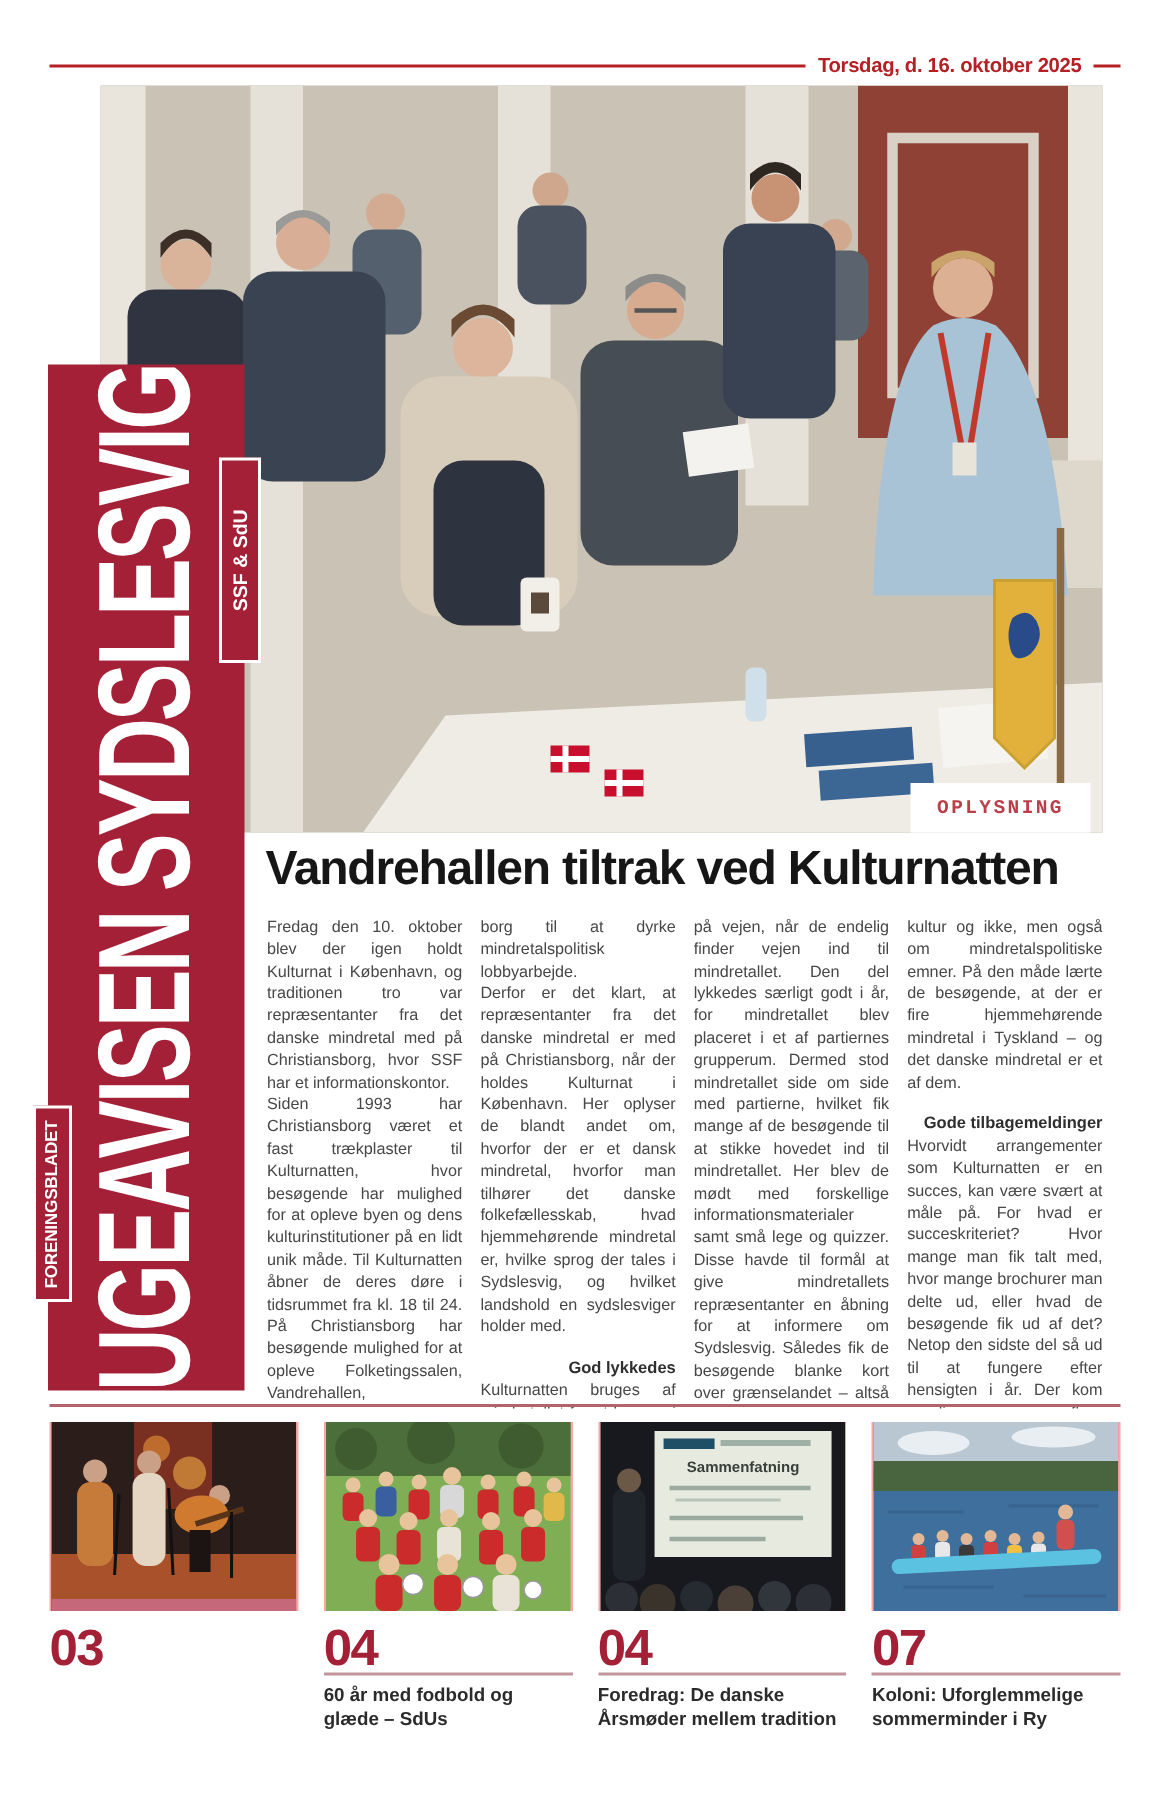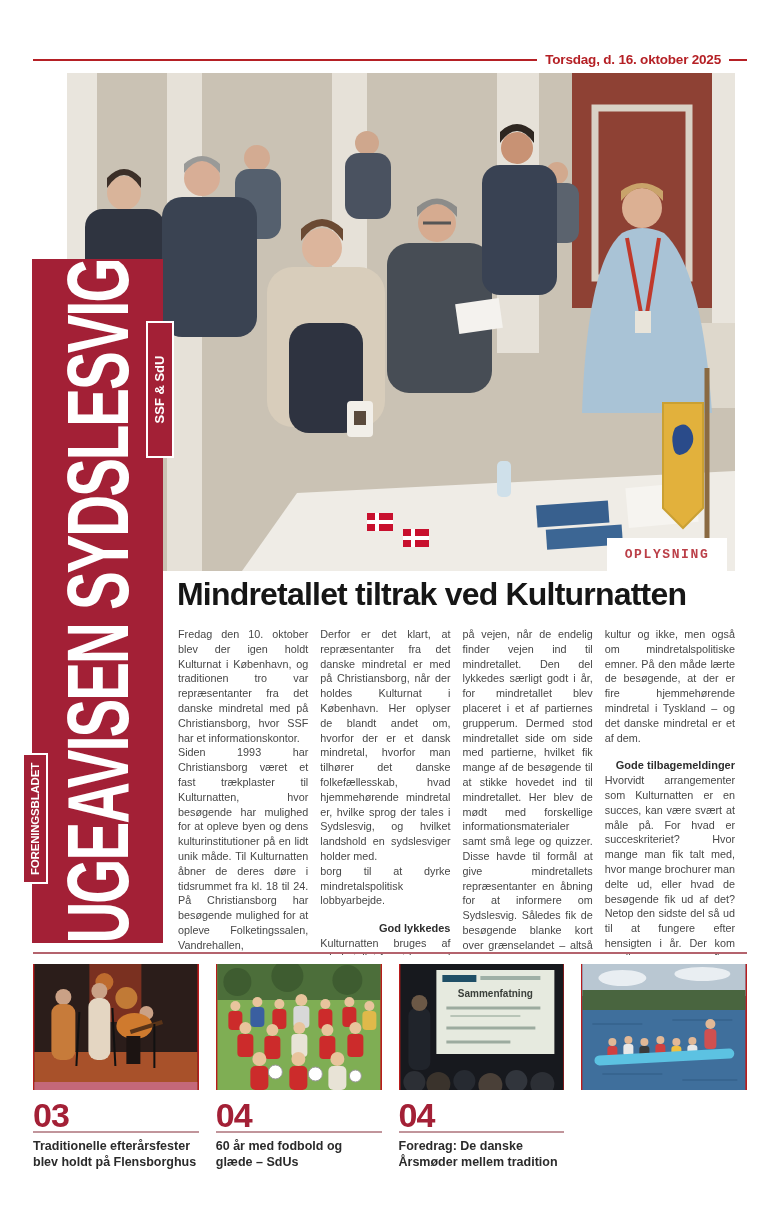--- a/index.html
+++ b/index.html
@@ -5,21 +5,21 @@
   :root{
     --accent:#a32036;
     --date-red:#b52025;
     --tag-red:#bb3f48;
     --rule-pink:#b4636d;
     --caption-rule:#c1959b;
   }
   *{margin:0;padding:0;box-sizing:border-box;}
   html,body{background:#ffffff;}
   body{font-family:"Liberation Sans",sans-serif;}
-  .page{position:relative;width:768px;height:1155px;margin:16px auto;background:#fff;overflow:hidden;border-radius:11px;}
+  .page{position:relative;width:768px;height:1155px;margin:0 auto;background:#fff;overflow:hidden;border-radius:11px;}
 
   
   .header{position:absolute;left:33px;top:36px;width:714px;display:flex;align-items:center;gap:8px;}
   .header-rule{flex:1;height:2px;background:var(--date-red);}
   .header-date{color:var(--date-red);font-size:13.5px;font-weight:700;letter-spacing:-0.2px;white-space:nowrap;}
   .header-dash{width:18px;height:2px;background:var(--date-red);}
 
   
   .main-photo{position:absolute;left:67px;top:57px;width:668px;height:498px;overflow:hidden;background:#cac2b4;z-index:1;}
   .photo-tag{position:absolute;left:607px;top:522px;width:120px;height:33px;background:#fff;z-index:4;
@@ -45,21 +45,21 @@
   .columns{position:absolute;left:178px;top:611px;width:557px;height:328px;overflow:hidden;
     display:grid;grid-template-columns:repeat(4,1fr);column-gap:12px;
     font-size:10.8px;line-height:14.8px;color:#474747;text-align:justify;}
   .blk-p{margin:0;}
   .blk-h{font-weight:700;color:#2e2e2e;margin-top:13px;font-size:11px;text-align:right;}
 
   
   .bottom-rule{position:absolute;left:33px;top:936px;width:714px;height:2px;background:var(--rule-pink);}
   .thumbs{position:absolute;left:33px;top:948px;width:714px;height:126px;
     display:grid;grid-template-columns:repeat(4,1fr);column-gap:17px;}
-  .thumb{overflow:hidden;background:#b91c1c;}
+  .thumb{overflow:hidden;background:#fca5a5;}
   .thumb svg{display:block;width:100%;height:100%;}
   .captions{position:absolute;left:33px;top:1080px;width:714px;
     display:grid;grid-template-columns:repeat(4,1fr);column-gap:17px;}
   .caption{display:flex;align-items:flex-start;flex-direction:column;}
   .caption-number{color:var(--accent);font-size:34px;font-weight:800;line-height:0.95;
     letter-spacing:-1px;margin-right:8px;margin-top:3px;}
   .caption-text{flex:1;border-top:2px solid var(--caption-rule);padding-top:5px;
     font-size:12.5px;line-height:16px;font-weight:700;color:#2b2b2b;}
 
   .page-edge{position:absolute;left:355px;top:1198px;width:75px;height:4px;background:#c6c6c6;border-radius:2px;}
@@ -154,29 +154,29 @@
   <div class="banner">
     <div class="banner-title">UGEAVISEN SYDSLESVIG</div>
   </div>
   <div class="badge badge-foreningsbladet">
     <span>FORENINGSBLADET</span>
   </div>
   <div class="badge badge-ssf">
     <span>SSF &amp; SdU</span>
   </div>
 
-  <h1 class="headline">Mindretallet tiltrak ved Kulturnatten</h1>
+  <h1 class="headline">Vandrehallen tiltrak ved Kulturnatten</h1>
   <div class="columns">
     <div>
         <div class="blk-p">Fredag den 10. oktober blev der igen holdt Kulturnat i København, og traditionen tro var repræsentanter fra det danske mindretal med på Christiansborg, hvor SSF har et informationskontor.</div>
         <div class="blk-p">Siden 1993 har Christiansborg været et fast trækplaster til Kulturnatten, hvor besøgende har mulighed for at opleve byen og dens kulturinstitutioner på en lidt unik måde. Til Kulturnatten åbner de deres døre i tidsrummet fra kl. 18 til 24. På Christiansborg har besøgende mulighed for at opleve Folketingssalen, Vandrehallen, Landstingssalen, Fællessalen og meget mere. De kommer også i kontakt med de ansatte, Folketingets partier og alle andre, der holder til på Christiansborg, som for eksempel Sydslesvigsk Forening, der sammen med de andre danske organisationer i Sydslesvig bruger Christians-</div>
       </div>
     <div>
+        <div class="blk-p">borg til at dyrke mindretalspolitisk lobbyarbejde.</div>
         <div class="blk-p">Derfor er det klart, at repræsentanter fra det danske mindretal er med på Christiansborg, når der holdes Kulturnat i København. Her oplyser de blandt andet om, hvorfor der er et dansk mindretal, hvorfor man tilhører det danske folkefællesskab, hvad hjemmehørende mindretal er, hvilke sprog der tales i Sydslesvig, og hvilket landshold en sydslesviger holder med.</div>
-        <div class="blk-p">borg til at dyrke mindretalspolitisk lobbyarbejde.</div>
         <div class="blk-h">God lykkedes</div>
         <div class="blk-p">Kulturnatten bruges af mindretallet for at komme i kontakt med politikere og befolkningen i Danmark. Sidstnævnte kommer typisk ind på Christiansborg for at opleve Folketingssalen, se grundloven og for at møde partierne, henholdsvis nogle af folketingsmedlemmerne. Derfor gælder det for mindretallet at give de besøgende noget med</div>
       </div>
     <div>
         <div class="blk-p">på vejen, når de endelig finder vejen ind til mindretallet. Den del lykkedes særligt godt i år, for mindretallet blev placeret i et af partiernes grupperum. Dermed stod mindretallet side om side med partierne, hvilket fik mange af de besøgende til at stikke hovedet ind til mindretallet. Her blev de mødt med forskellige informationsmaterialer samt små lege og quizzer. Disse havde til formål at give mindretallets repræsentanter en åbning for at informere om Sydslesvig. Således fik de besøgende blanke kort over grænselandet – altså kort uden indtegnede landegrænser. På dem skulle de besøgende så indtegne grænseforløbet før 1864, i årene 1864 til 1920 og den nuværende grænse.</div>
       </div>
     <div>
         <div class="blk-p">kultur og ikke, men også om mindretalspolitiske emner. På den måde lærte de besøgende, at der er fire hjemmehørende mindretal i Tyskland – og det danske mindretal er et af dem.</div>
         <div class="blk-h">Gode tilbagemeldinger</div>
         <div class="blk-p">Hvorvidt arrangementer som Kulturnatten er en succes, kan være svært at måle på. For hvad er succeskriteriet? Hvor mange man fik talt med, hvor mange brochurer man delte ud, eller hvad de besøgende fik ud af det? Netop den sidste del så ud til at fungere efter hensigten i år. Der kom nemlig flere tilbagemeldinger på, at man hos mindretallet ikke kun fik reklamemateriale stukket i hånden. Hos mindretallet kunne man lære noget, lød det fra flere sider, hvilket må siges at være en tilfredsstillende tilbagemelding fra et oplysningsarrangement.</div>
@@ -300,27 +300,30 @@
             <rect x="105" y="81" width="10" height="12" rx="3" fill="#e8e8e8"></rect>
         </g>
         <rect x="12" y="88" width="140" height="10" rx="5" fill="#5cc2e2" transform="rotate(-3 82 93)"></rect>
       </svg>
     </div>
   </div>
 
   <div class="captions">
     <div class="caption">
       <div class="caption-number">03</div>
-      <div class="caption-text">Traditionelle efterårsfester blev holdt på Flensborghus</div>
     </div>
     <div class="caption">
       <div class="caption-number">04</div>
       <div class="caption-text">60 år med fodbold og glæde – SdUs fodboldskoler fejrer jubilæum</div>
     </div>
     <div class="caption">
       <div class="caption-number">04</div>
       <div class="caption-text">Foredrag: De danske Årsmøder mellem tradition og forandring</div>
     </div>
+    <div class="caption">
+      <div class="caption-number">07</div>
+      <div class="caption-text">Koloni: Uforglemmelige sommerminder i Ry</div>
+    </div>
   </div>
 
   <div class="page-edge"></div>
 
 </div>
 
 </body></html>

